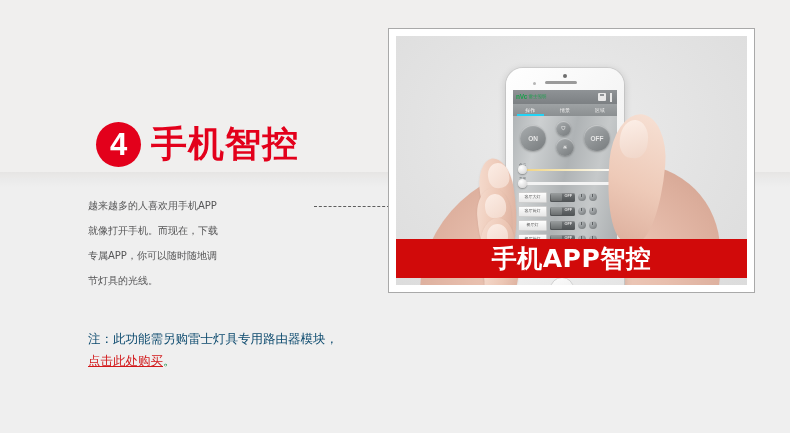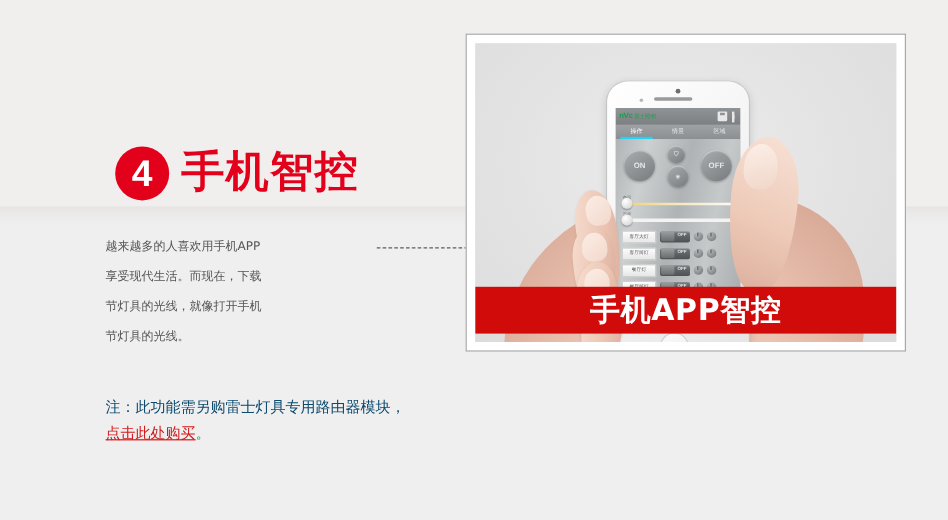--- a/index.html
+++ b/index.html
@@ -445,22 +445,22 @@
 
 <div class="left-col">
 
   <div class="heading">
     <div class="num-badge">4</div>
     <div class="heading-title">手机智控</div>
   </div>
 
   <div class="body-text">
     <p>越来越多的人喜欢用手机APP</p>
-    <p>享受现代生活。而现在，下载</p>
-    <p>节灯具的光线，就像打开手机</p>
+    <p>就像打开手机。而现在，下载</p>
+    <p>专属APP，你可以随时随地调</p>
     <p>节灯具的光线。</p>
   </div>
 
   <div class="note-block">
     <span class="note-green">注：此功能需另购雷士灯具专用路由器模块，</span>
     <a class="note-link">点击此处购买</a><span class="punc" style="color:#0f8a3c">。</span>
   </div>
 
 </div>
 

